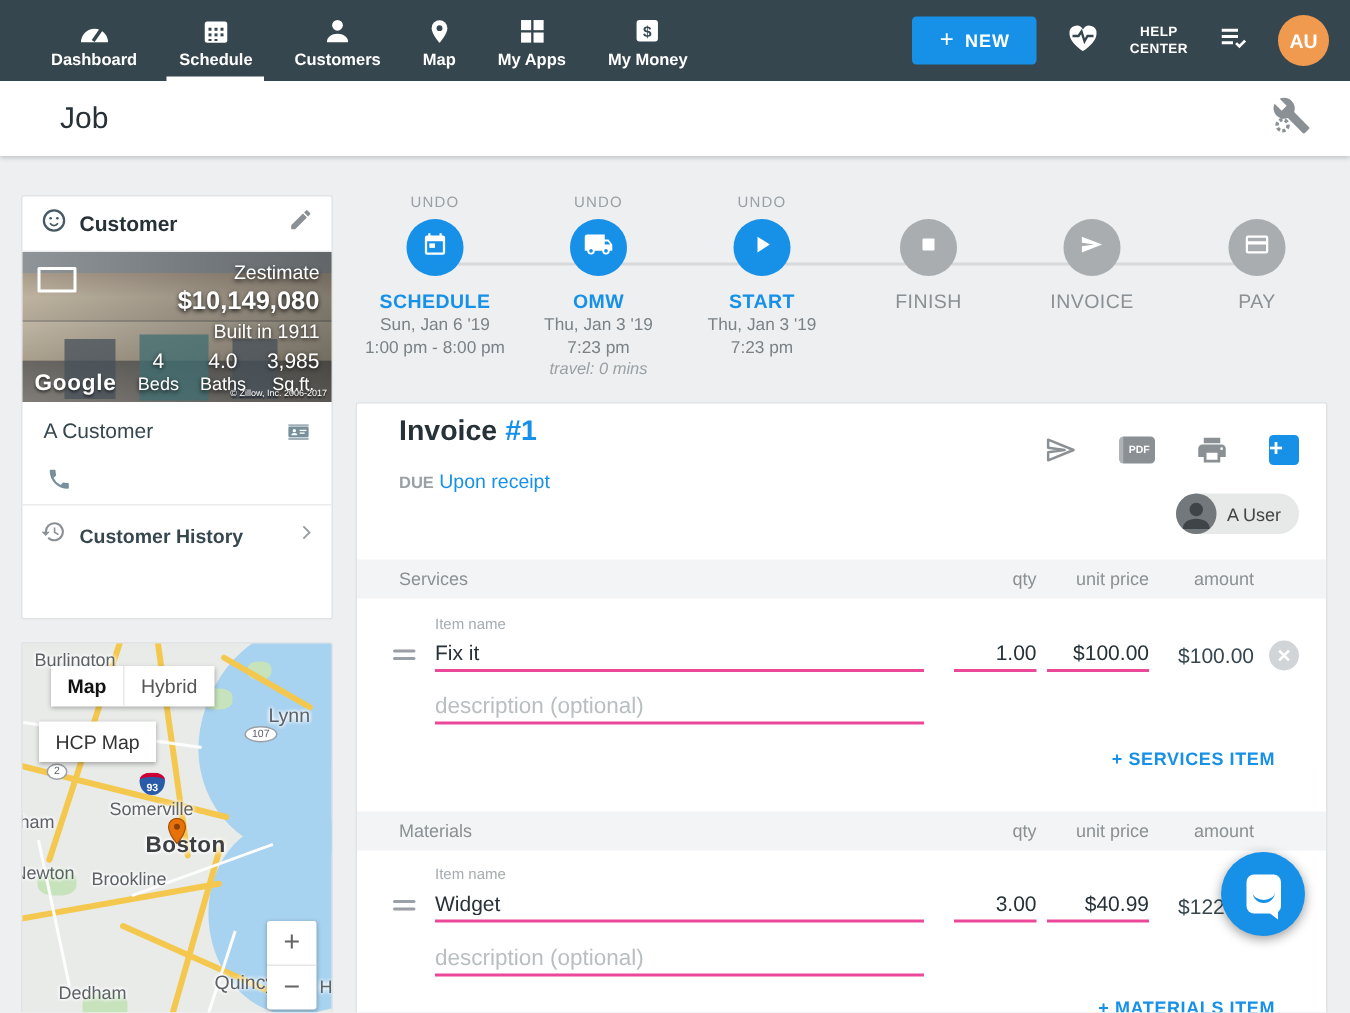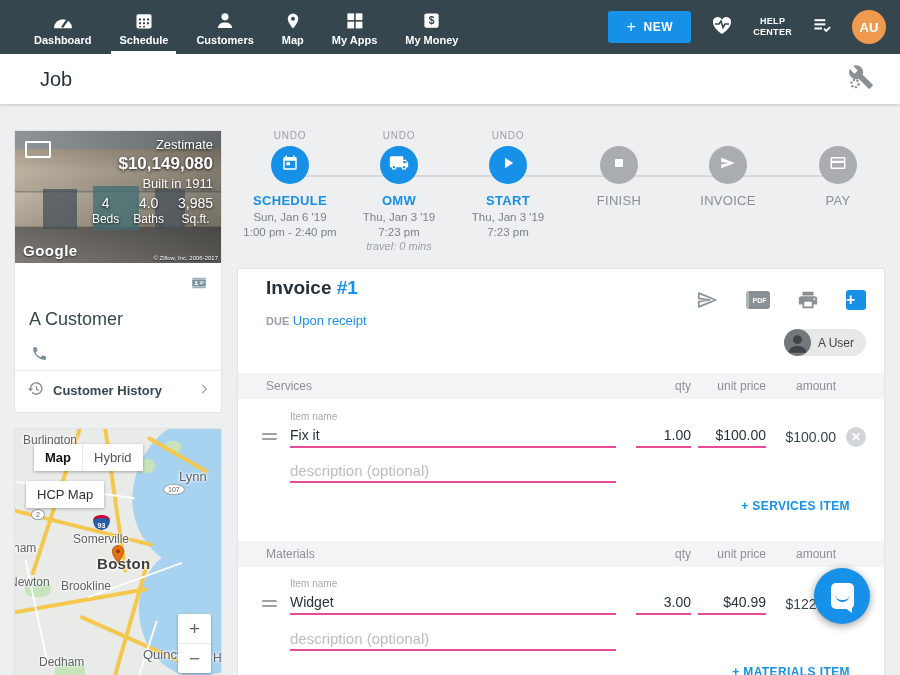--- a/index.html
+++ b/index.html
@@ -22,37 +22,37 @@
 
   
   .jobbar { position:absolute; left:0; top:54px; width:900px; height:50px; background:#fff; box-shadow:0 1px 3px rgba(0,0,0,.18); display:flex; align-items:center; justify-content:space-between; padding:0 26px 0 40px; z-index:40; }
   .job-title { font-size:20px; color:#263238; }
 
   
   .card { position:absolute; background:#fff; border:1px solid #e1e4e5; border-radius:2px; }
   .customer-card { left:14px; top:130px; width:208px; height:283px; }
   .cc-head { height:37px; display:flex; align-items:center; padding:0 12px; border-bottom:1px solid #ededed; }
   .cc-title { font-size:14px; font-weight:bold; color:#263238; margin-left:8px; flex:1; }
-  .photo { position:relative; height:132px; background:
+  .photo { position:relative; height:100px; background:
       linear-gradient(90deg, rgba(40,40,40,.10), rgba(20,20,20,.42)),
       linear-gradient(180deg,#9aa1a6 0%,#9aa1a6 14%,#b7a896 14%,#cfc3ae 30%,#c3b7a4 45%,#8f8b84 46%,#cfc5b2 47%,#b9ad99 72%,#6f6d68 73%,#8a8680 100%); overflow:hidden; }
   .photo .win { position:absolute; background:#45505a; opacity:.75; }
   .sv-rect { position:absolute; left:10px; top:10px; width:26px; height:17px; border:2px solid #fff; border-radius:1px; cursor:pointer; }
   .z-overlay { position:absolute; right:8px; top:6px; text-align:right; color:#fff; text-shadow:0 1px 3px rgba(0,0,0,.85); }
   .z-label { font-size:13px; }
   .z-value { font-size:17px; font-weight:bold; margin-top:2px; }
   .z-built { font-size:13px; margin-top:2px; }
   .z-stats { display:flex; justify-content:flex-end; gap:14px; margin-top:4px; }
   .z-stat { text-align:center; }
   .z-stat .v { font-size:14px; }
   .z-stat .l { font-size:12px; margin-top:1px; }
   .g-mark { position:absolute; left:8px; bottom:4px; color:#fff; font-size:15px; font-weight:bold; letter-spacing:.5px; text-shadow:0 1px 2px rgba(0,0,0,.6); }
   .g-copy { position:absolute; right:3px; bottom:2px; color:#fff; font-size:6px; text-shadow:0 1px 1px rgba(0,0,0,.8); }
   .cc-row { display:flex; align-items:flex-start; padding:7px 12px 6px 14px; }
-  .cc-row .txt { flex:1; font-size:18px; color:#37474f; line-height:1.35;margin-top:34px; }
+  .cc-row .txt { flex:1; font-size:14px; color:#37474f; line-height:1.35; }
   .cc-row .ric { width:20px; display:flex; justify-content:center; padding-top:1px; cursor:pointer; }
   .cc-div { border-top:1px solid #ececec; margin-top:2px; }
   .cc-hist { display:flex; align-items:center; padding:9px 10px 9px 12px; cursor:pointer; }
   .cc-hist .txt { flex:1; font-size:13px; font-weight:bold; color:#37474f; margin-left:9px; }
 
   
   .map-card { left:14px; top:428px; width:208px; height:260px; overflow:hidden; background:#e9ebe9; }
   .road { position:absolute; background:#f4c84f; border-radius:2px; }
   .roadw { position:absolute; background:#fdfdfd; }
   .park { position:absolute; background:#c6e3bb; border-radius:40%; }
@@ -229,20 +229,36 @@
     <span class="job-title">Job</span>
     <span>
       <svg width="26" height="26" viewBox="0 0 24 24">
           <path d="M22.7 19l-9.1-9.1c.9-2.3.4-5-1.5-6.9-2-2-5-2.4-7.4-1.3L9 6 6 9 1.6 4.7C.4 7.1.9 10.1 2.9 12.1c1.9 1.9 4.6 2.4 6.9 1.5l9.1 9.1c.4.4 1 .4 1.4 0l2.3-2.3c.5-.4.5-1.1.1-1.4z" fill="#8a9094"></path>
           <circle cx="6.5" cy="18" r="3.4" fill="none" stroke="#8a9094" stroke-width="2.1" stroke-dasharray="2 1.4"></circle>
         </svg>
     </span>
   </div>
 
   <div class="card customer-card">
+    <div class="cc-head">
+      <span>
+        <svg width="18" height="18" viewBox="0 0 24 24">
+            <circle cx="12" cy="12" r="9" fill="none" stroke="#455a64" stroke-width="2"></circle>
+            <circle cx="9" cy="10" r="1.2" fill="#455a64"></circle>
+            <circle cx="15" cy="10" r="1.2" fill="#455a64"></circle>
+            <path d="M8.5 14.5c1 1.4 2.2 2 3.5 2s2.5-.6 3.5-2" fill="none" stroke="#455a64" stroke-width="1.6"></path>
+          </svg>
+      </span>
+      <span class="cc-title">Customer</span>
+      <span>
+        <svg width="17" height="17" viewBox="0 0 24 24" fill="#8a9094">
+            <path d="M3 17.25V21h3.75L17.81 9.94l-3.75-3.75L3 17.25zM20.71 7.04a1 1 0 0 0 0-1.41l-2.34-2.34a1 1 0 0 0-1.41 0l-1.83 1.83 3.75 3.75 1.83-1.83z"></path>
+          </svg>
+      </span>
+    </div>
     <div class="photo">
       <div class="win" style="left:28px; top:58px; width:34px; height:40px;"></div>
       <div class="win" style="left:78px; top:55px; width:46px; height:44px; background:#3f6d72;"></div>
       <div class="win" style="left:140px; top:58px; width:30px; height:40px;"></div>
       <div class="sv-rect"></div>
       <div class="z-overlay">
         <div class="z-label">Zestimate</div>
         <div class="z-value">$10,149,080</div>
         <div class="z-built">Built in 1911</div>
         <div class="z-stats">
@@ -356,21 +372,21 @@
     <div class="step done" style="left:53px;">
       <div class="undo">UNDO</div>
       <div class="circle">
         <span><svg width="18" height="18" viewBox="0 0 24 24" fill="#fff">
               <path d="M19 4h-1V2h-2v2H8V2H6v2H5a2 2 0 0 0-2 2v13a2 2 0 0 0 2 2h14a2 2 0 0 0 2-2V6a2 2 0 0 0-2-2zm0 15H5V9h14z"></path>
               <rect x="7" y="11" width="5" height="4"></rect>
             </svg></span>
       </div>
       <div class="slabel">SCHEDULE</div>
       <div class="sline">Sun, Jan 6 '19</div>
-      <div class="sline">1:00 pm - 2:40 pm</div>
+      <div class="sline">1:00 pm - 8:00 pm</div>
     </div>
 
     <div class="step done" style="left:162px;">
       <div class="undo">UNDO</div>
       <div class="circle">
         <span><svg width="20" height="20" viewBox="0 0 24 24" fill="#fff">
               <path d="M20 8h-3V4H3a2 2 0 0 0-2 2v11h2a3 3 0 0 0 6 0h6a3 3 0 0 0 6 0h2v-5zM6 18.5A1.5 1.5 0 1 1 7.5 17 1.5 1.5 0 0 1 6 18.5zm12 0A1.5 1.5 0 1 1 19.5 17 1.5 1.5 0 0 1 18 18.5zM17 12V9.5h2.5l1.9 2.5z"></path>
             </svg></span>
       </div>
       <div class="slabel">OMW</div>

